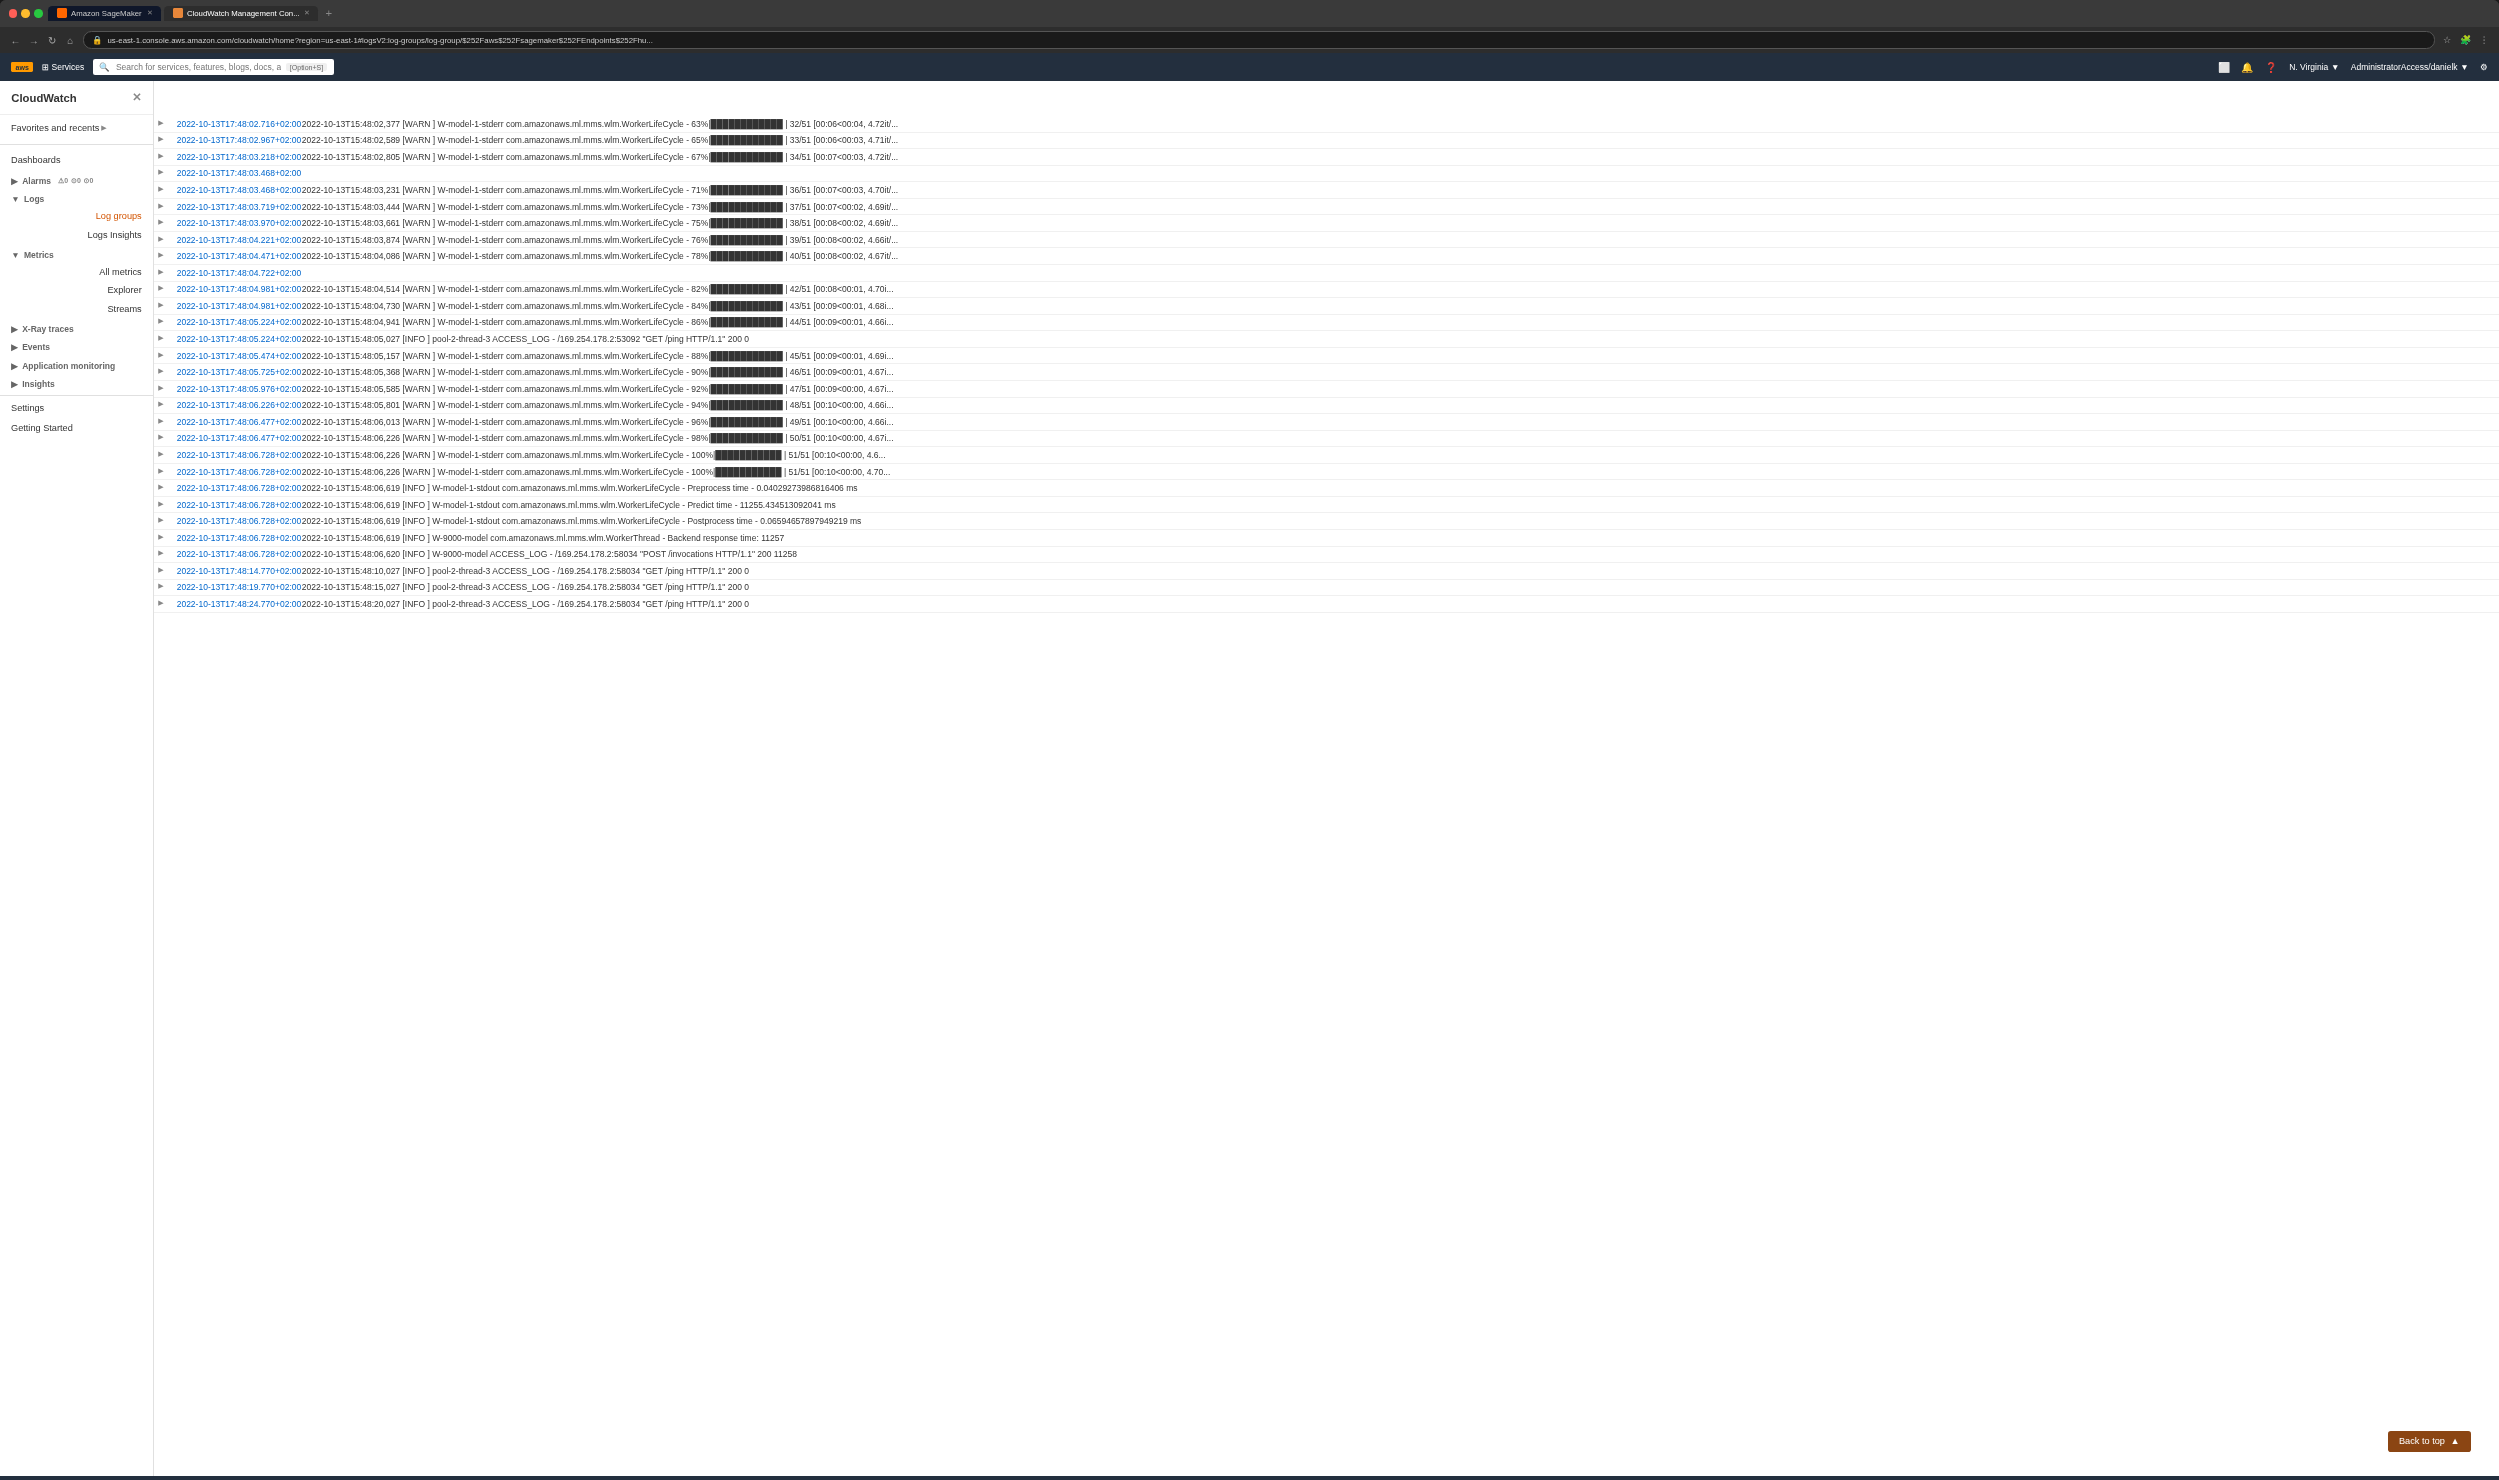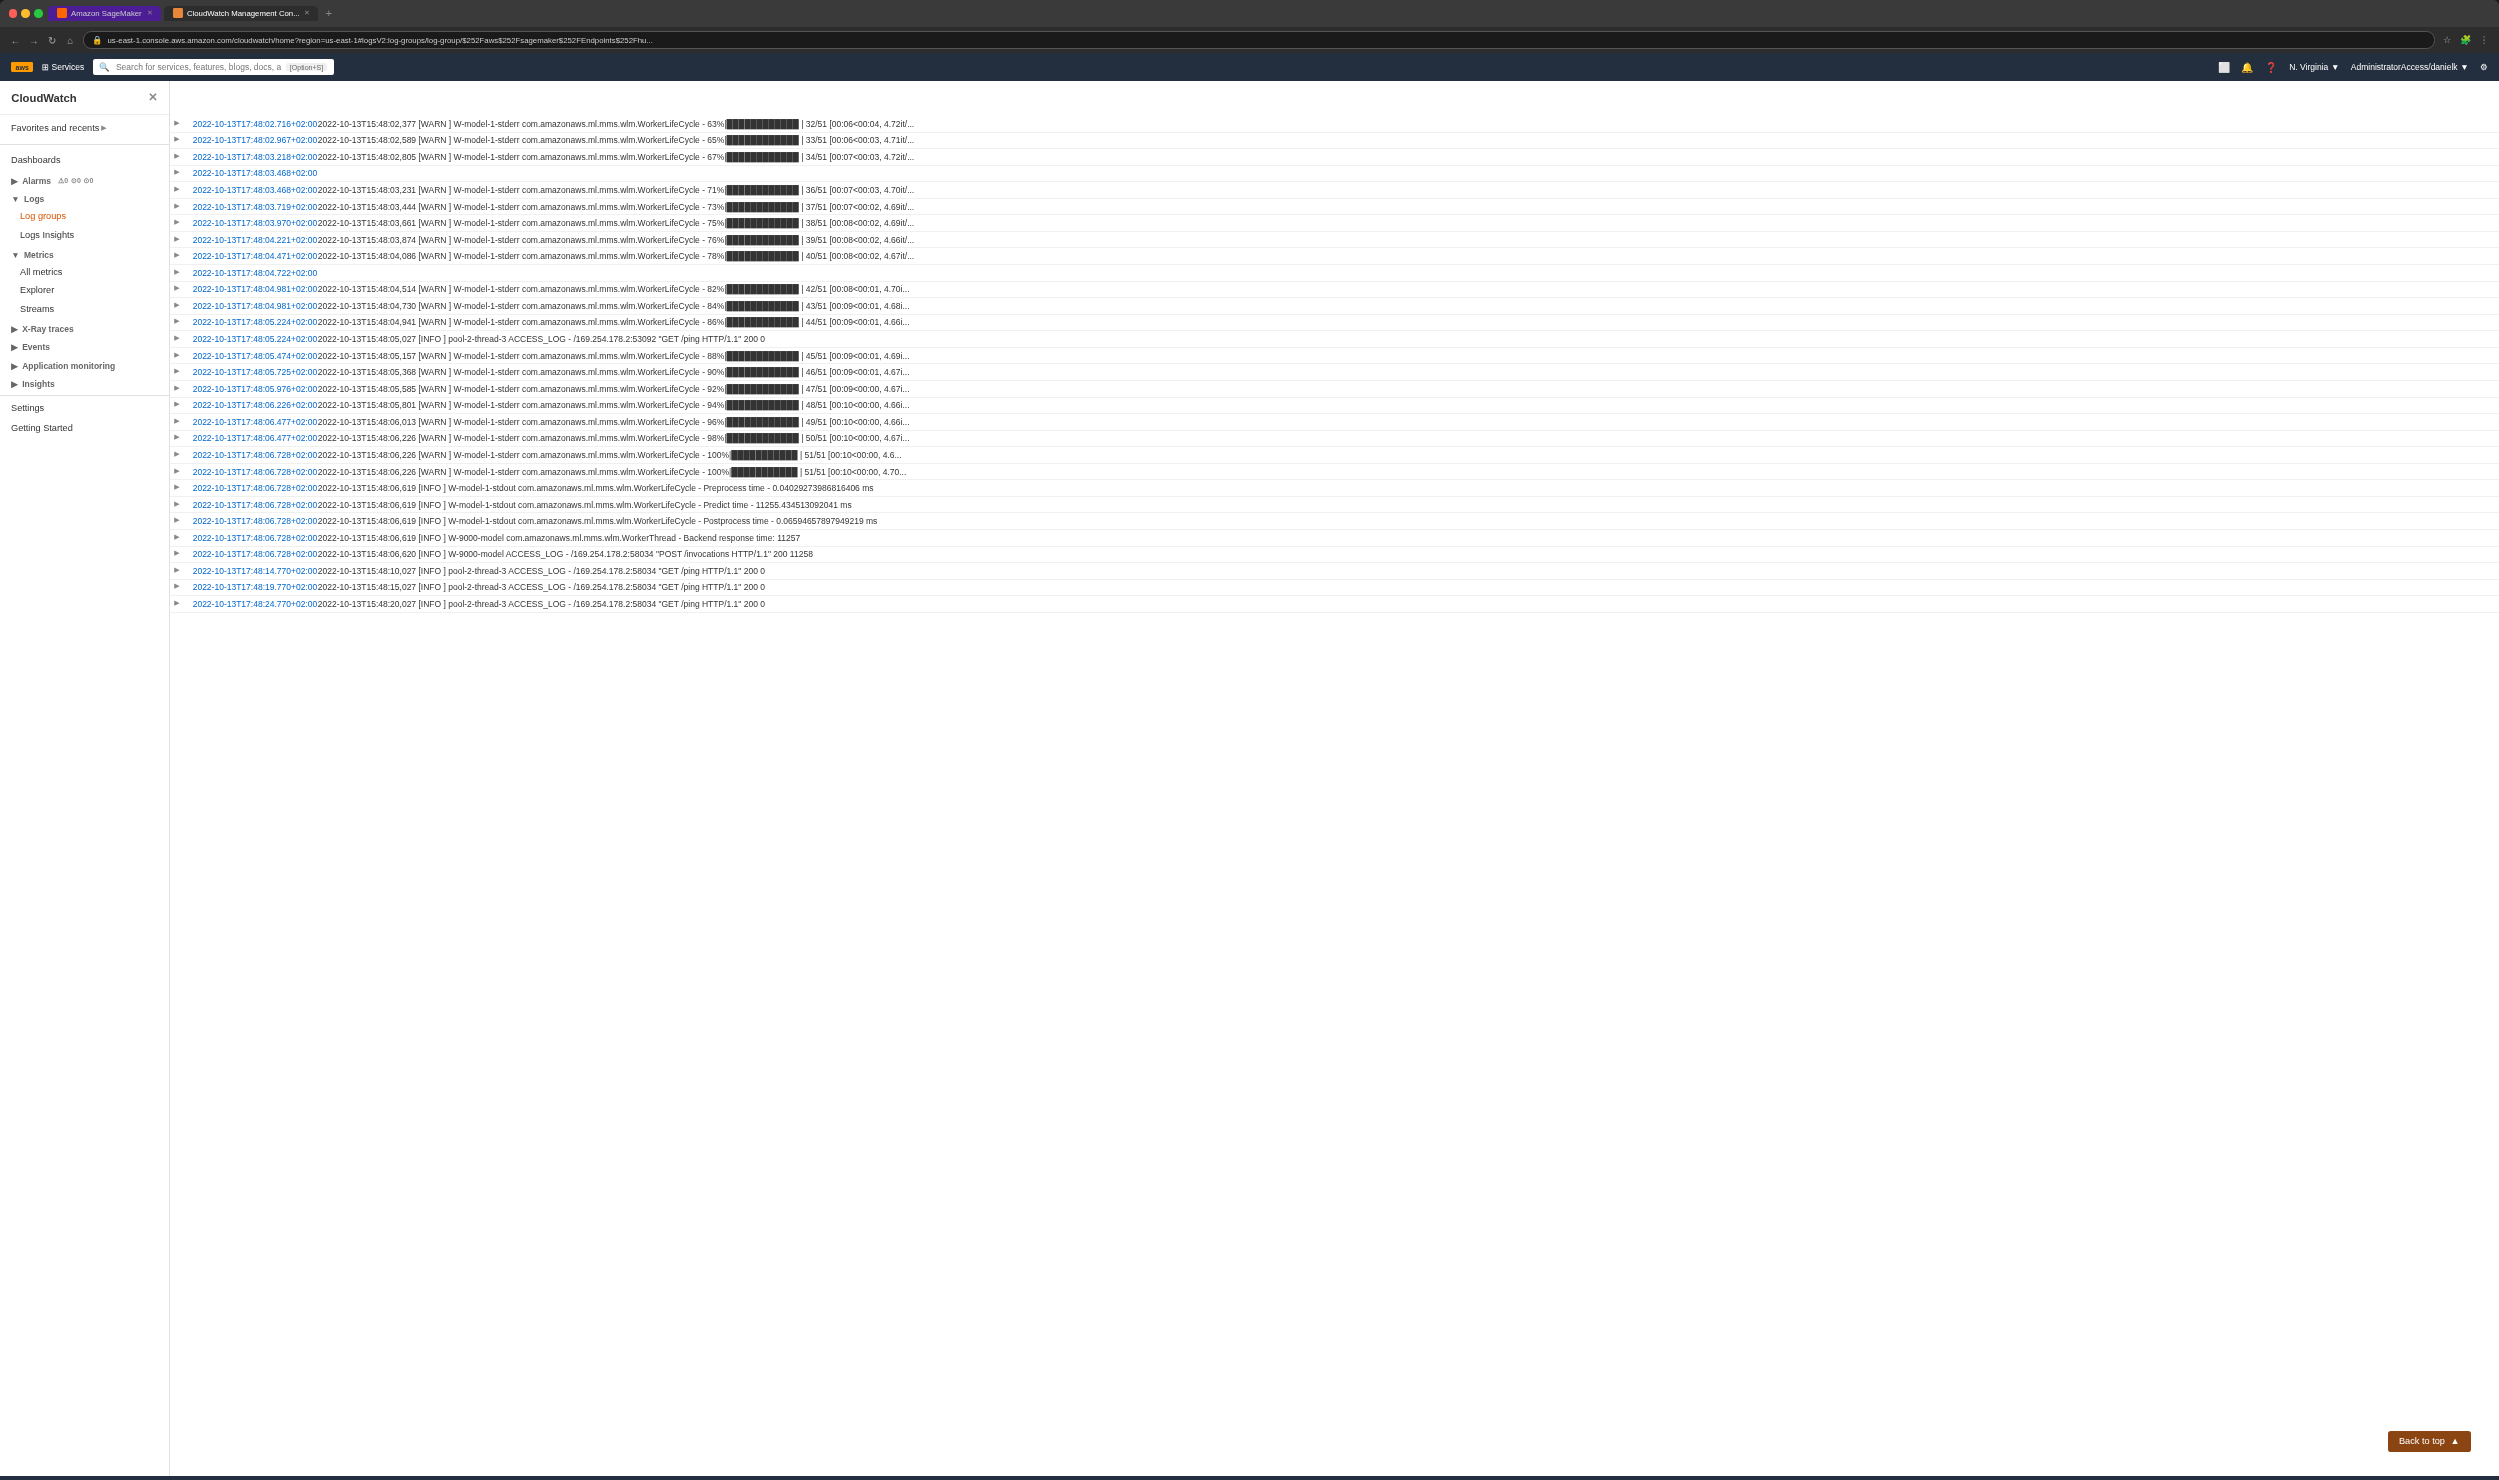--- a/index.html
+++ b/index.html
@@ -7,21 +7,21 @@
 
     
     .browser-chrome { background: #2d2d2d; border-radius: 5.7px; overflow: hidden; width: 100%; min-height: 100vh; display: flex; flex-direction: column; }
     .browser-titlebar { background: #3a3a3a; padding: 5.7px 8.5px; display: flex; align-items: center; gap: 5.7px; min-height: 25.5px; }
     .traffic-lights { display: flex; gap: 4.3px; align-items: center; }
     .traffic-light { width: 8.5px; height: 8.5px; border-radius: 50%; }
     .tl-red { background: #ff5f57; }
     .tl-yellow { background: #febc2e; }
     .tl-green { background: #28c840; }
     .tabs-bar { display: flex; align-items: center; gap: 2.8px; flex: 1; }
-    .tab { background: #4c1d95; border-radius: 4.3px 4.3px 0 0; padding: 2.8px 8.5px; color: #ccc; font-size: 7.8px; display: flex; align-items: center; gap: 4.3px; min-width: 113px; }
+    .tab { background: #0f172a; border-radius: 4.3px 4.3px 0 0; padding: 2.8px 8.5px; color: #ccc; font-size: 7.8px; display: flex; align-items: center; gap: 4.3px; min-width: 113px; }
     .tab.active { background: #2d2d2d; color: #fff; }
     .tab-favicon { width: 10px; height: 10px; border-radius: 1.4px; display: inline-block; }
     .tab-favicon.sm { background: #ff6600; }
     .tab-favicon.cw { background: #e8873a; }
     .tab-close { margin-left: auto; color: #888; cursor: pointer; font-size: 7px; }
     .tab-add { color: #888; font-size: 11.3px; cursor: pointer; padding: 0 4.3px; }
 
     
     .address-bar { background: #2d2d2d; padding: 4.3px 8.5px; display: flex; align-items: center; gap: 5.7px; }
     .nav-buttons { display: flex; gap: 4.3px; color: #888; font-size: 10px; }
@@ -38,21 +38,21 @@
     .aws-search { background: #fff; border-radius: 2.1px; padding: 2.8px 7px; display: flex; align-items: center; gap: 5.7px; width: 241px; }
     .aws-search input { border: none; outline: none; font-size: 8.5px; flex: 1; color: #333; }
     .aws-shortcut { background: #f0f0f0; border-radius: 2.1px; padding: 0.7px 3.5px; font-size: 7px; color: #666; }
     .aws-topnav-right { margin-left: auto; display: flex; align-items: center; gap: 11.3px; color: #fff; font-size: 8.5px; }
     .aws-region { color: #fff; display: flex; align-items: center; gap: 2.8px; cursor: pointer; }
 
     
     .main-layout { display: flex; flex: 1; background: #fff; min-height: calc(100vh - 85px); }
 
     
-    .sidebar { width: 170px; background: #fff; border-right: 0.7px solid #e0e0e0; flex-shrink: 0; padding: 0; overflow-y: auto; }
+    .sidebar { width: 154px; background: #fff; border-right: 0.7px solid #e0e0e0; flex-shrink: 0; padding: 0; overflow-y: auto; text-align: right; }
     .sidebar-header { display: flex; align-items: center; justify-content: space-between; padding: 10px 11.3px; font-size: 11.3px; font-weight: 600; color: #333; border-bottom: 0.7px solid #eee; }
     .sidebar-close { color: #888; cursor: pointer; font-size: 11.3px; }
     .sidebar-section { padding: 2.8px 0; }
     .sidebar-item { padding: 5px 11px; color: #333; cursor: pointer; display: flex; align-items: center; gap: 2px; font-size: 9.2px; }
     .sidebar-item .expand-icon { color: #888; font-size: 7px; }
     .sidebar-group-label { padding: 5.7px 11.3px 2.8px; font-size: 8.5px; color: #666; font-weight: 600; display: flex; align-items: center; gap: 4.3px; cursor: pointer; }
     .sidebar-sub-item { padding: 4.3px 11.3px 4.3px 20px; color: #333; cursor: pointer; font-size: 9.2px; }
     .sidebar-sub-item.active { color: #d35400; font-weight: 500; }
     .alarm-badges { display: flex; gap: 2.8px; margin-left: 2.8px; }
     .alarm-badge { font-size: 7px; color: #888; }

